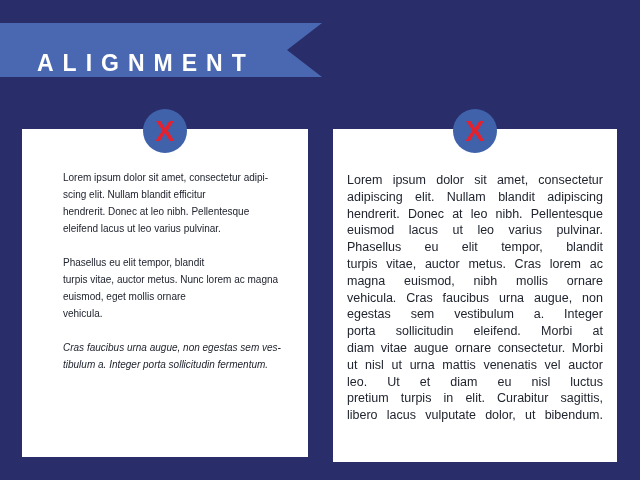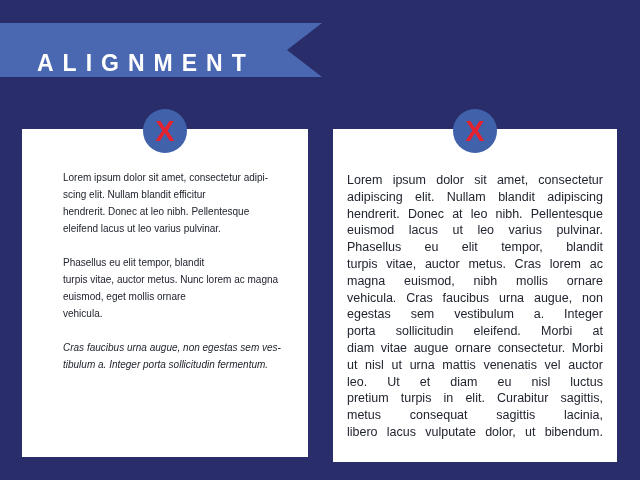--- a/index.html
+++ b/index.html
@@ -188,26 +188,20 @@
         </div>
         <div class="jline">
           <span>pretium</span>
           <span>turpis</span>
           <span>in</span>
           <span>elit.</span>
           <span>Curabitur</span>
           <span>sagittis,</span>
         </div>
         <div class="jline">
-          <span>metus</span>
-          <span>consequat</span>
-          <span>sagittis</span>
-          <span>lacinia,</span>
-        </div>
-        <div class="jline">
           <span>libero</span>
           <span>lacus</span>
           <span>vulputate</span>
           <span>dolor,</span>
           <span>ut</span>
           <span>bibendum.</span>
         </div>
       </div>
   </div>
 

